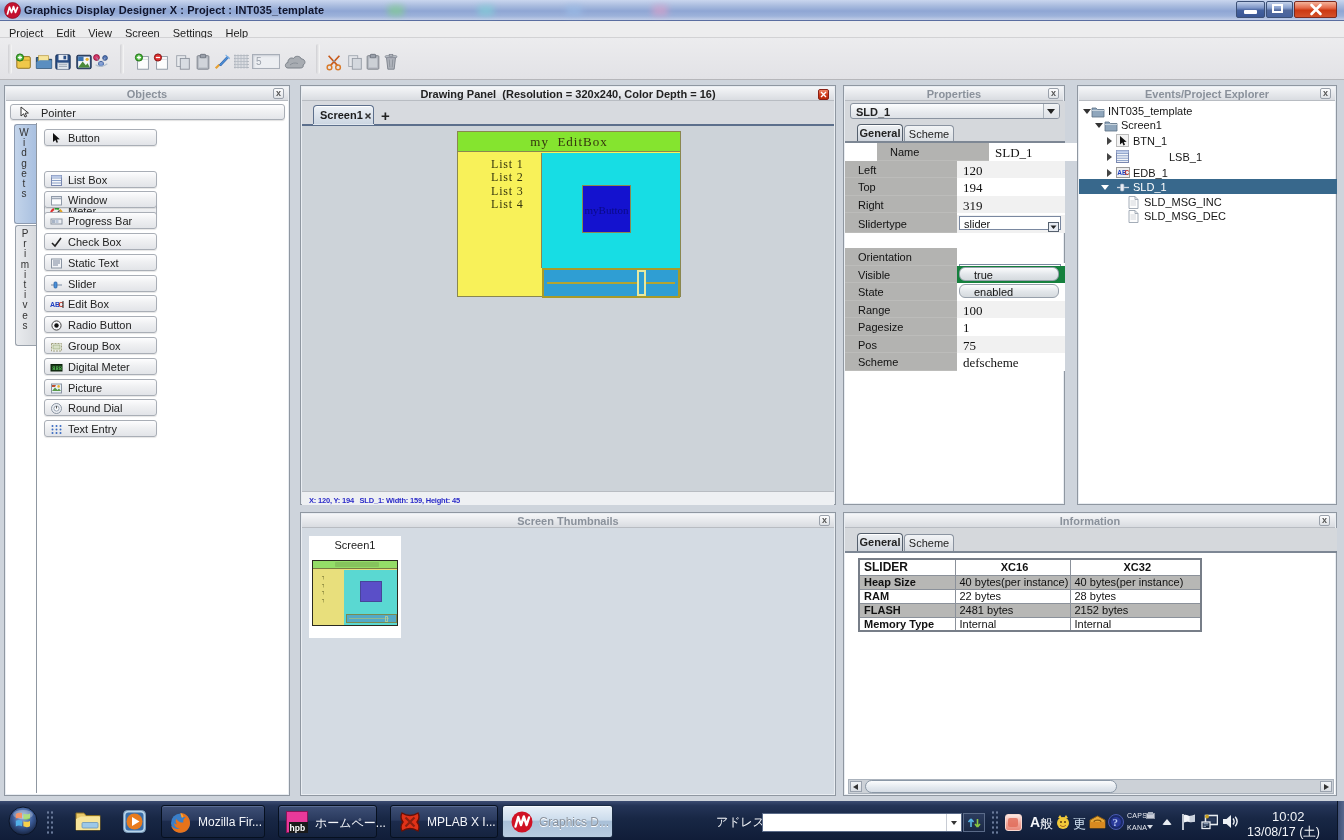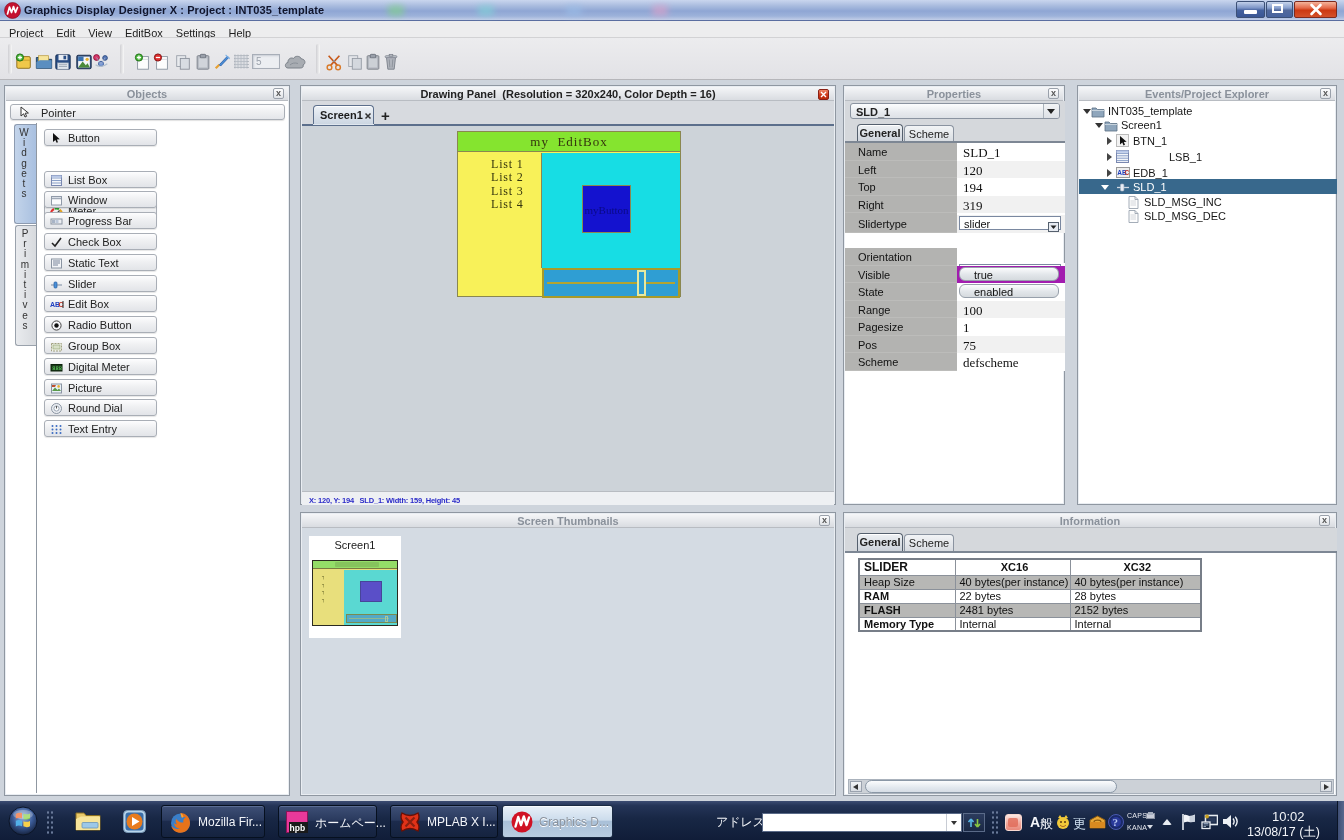--- a/index.html
+++ b/index.html
@@ -85,21 +85,21 @@
   <div class="abs" style="left:1244px;top:10px;width:13px;height:4px;background:#fff;border-radius:1px;"></div>
   <div class="abs" style="left:1266px;top:1px;width:27px;height:17px;border:1px solid #3c5076;border-radius:2px;background:linear-gradient(#c8d5ec 0%,#88a0ce 40%,#52699c 55%,#47639e 100%);"></div>
   <div class="abs" style="left:1272px;top:4px;width:11px;height:9px;border:2px solid #fff;background:transparent;"></div>
   <div class="abs" style="left:1294px;top:1px;width:43px;height:17px;border:1px solid #7e2a1e;border-radius:2px;background:linear-gradient(#f4b49c 0%,#e4694a 40%,#cc3812 55%,#d4502a 100%);"></div>
   <svg class="abs" style="left:1309px;top:3px" width="14" height="13" viewBox="0 0 14 13">
     <path d="M2.5 2 L11.5 11 M11.5 2 L2.5 11" stroke="#fff" stroke-width="2.6" stroke-linecap="round"></path>
   </svg>
 </div>
 
 <div id="menubar">
-    <div style="padding:2px 0 0 9px"><span>Project</span><span>Edit</span><span>View</span><span>EditBox</span><span>Settings</span><span>Help</span></div>
+    <div style="padding:2px 0 0 9px"><span>Project</span><span>Edit</span><span>View</span><span>Screen</span><span>Settings</span><span>Help</span></div>
   </div>
 
 <div id="toolbar">
   <div class="tsep" style="left:8px;"></div>
   <svg class="ticon" style="left:15px;" viewBox="0 0 20 20">
       <rect x="2" y="4" width="15" height="13" rx="1.5" fill="#f0c84a" stroke="#8a6a18"></rect>
       <path d="M2 8 H17" stroke="#c89c2a" stroke-width="1"></path>
       <circle cx="5.5" cy="5" r="4" fill="#4ab83a" stroke="#1a6a10"></circle>
       <path d="M3.2 5 H7.8 M5.5 2.7 V7.3" stroke="#fff" stroke-width="1.4"></path>
     </svg>
@@ -376,21 +376,21 @@
   <div class="pclose" style="right:5px;">x</div>
   <div class="abs" style="left:6px;top:17px;width:210px;height:16px;border:1px solid #8a93a0;border-radius:3px;background:linear-gradient(#fcfdfe,#e7eaee 60%,#dde1e6);">
     <div class="abs" style="left:5px;top:2px;font-size:11px;font-weight:bold;color:#222;">SLD_1</div>
     <div class="abs" style="right:0;top:0;width:16px;height:14px;border-left:1px solid #aab2ba;background:linear-gradient(#f2f4f6,#dde1e6);border-radius:0 2px 2px 0;"></div>
     <div class="abs" style="right:4px;top:5px;width:0;height:0;border-left:4px solid transparent;border-right:4px solid transparent;border-top:5px solid #222;"></div>
   </div>
   <div class="ptab on" style="left:13px;top:38px;width:46px;">General</div>
   <div class="ptab" style="left:60px;top:39px;width:50px;">Scheme</div>
   <div class="abs" style="left:1px;top:55px;width:220px;height:2px;background:#7d8794;"></div>
   <div id="proptable" class="abs" style="left:1px;top:57px;width:220px;">
-    <div class="prow" style="top:0.0px;">
+    <div class="prow" style="top:0.0px;margin-left:32px;">
         <div class="plab">
           <span>Name</span>
         </div>
         <div class="pval" style="background:#ffffff;">
           <div class="sv">SLD_1</div>
         </div>
       </div>
     <div class="prow" style="top:17.5px;">
         <div class="plab">
           <span>Left</span>
@@ -448,21 +448,21 @@
                 <rect x="0.5" y="0.5" width="10" height="9" fill="#e8ecf2" stroke="#55606e"></rect>
                 <path d="M2.5 3.5 L5.5 7 L8.5 3.5 Z" fill="#222"></path>
               </svg></div>
           </div>
         </div>
       </div>
     <div class="prow" style="top:122.5px;">
         <div class="plab">
           <span>Visible</span>
         </div>
-        <div class="pval" style="background:#a21caf;">
+        <div class="pval" style="background:#15803d;">
           <div class="pbtn">
             <span>true</span>
           </div>
         </div>
       </div>
     <div class="prow" style="top:140.0px;">
         <div class="plab">
           <span>State</span>
         </div>
         <div class="pval" style="background:#ffffff;">
@@ -603,21 +603,21 @@
   <div class="ptab" style="left:60px;top:21px;width:50px;">Scheme</div>
   <div class="abs" style="left:1px;top:38px;width:492px;height:2px;background:#7d8794;"></div>
   <table id="infotable" class="abs" style="left:14px;top:45px;border-collapse:collapse;font-size:11px;color:#111;">
     <tbody>
         <tr style="height:16px;">
           <td style="width:96px;font-weight:bold;font-size:12px;">SLIDER</td>
           <td style="width:115px;text-align:center;font-weight:bold;">XC16</td>
           <td style="width:131px;text-align:center;font-weight:bold;">XC32</td>
         </tr>
     <tr class="g" style="height:14px;">
-          <td style="font-weight:normal;">Heap Size</td>
+          <td style="font-weight:bold;">Heap Size</td>
           <td>40 bytes(per instance)</td>
           <td>40 bytes(per instance)</td>
         </tr>
     <tr style="height:14px;">
           <td style="font-weight:bold;">RAM</td>
           <td>22 bytes</td>
           <td>28 bytes</td>
         </tr>
     <tr class="g" style="height:14px;">
           <td style="font-weight:bold;">FLASH</td>

